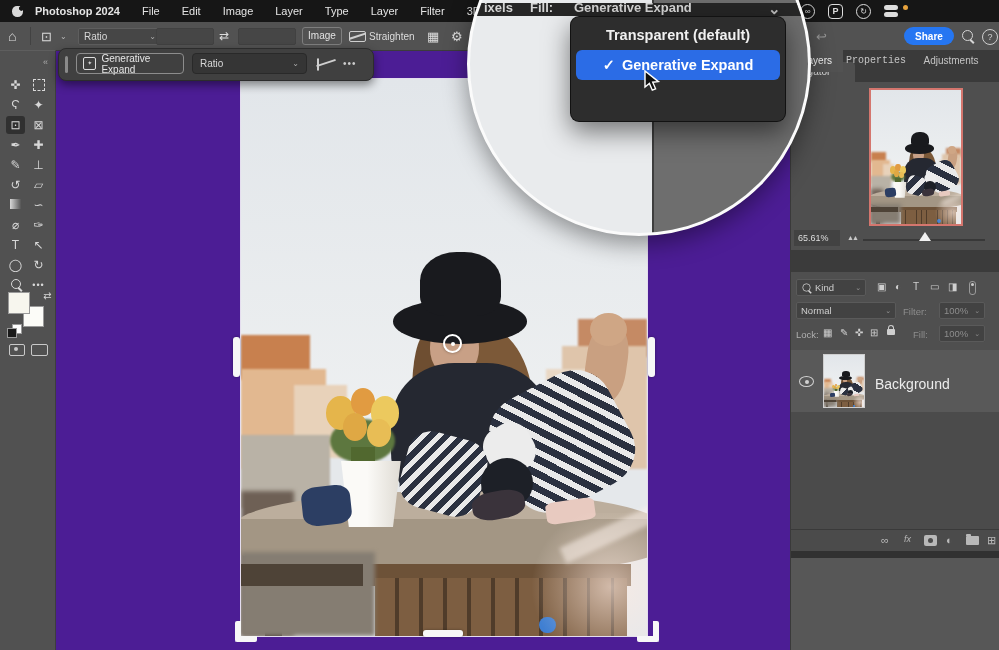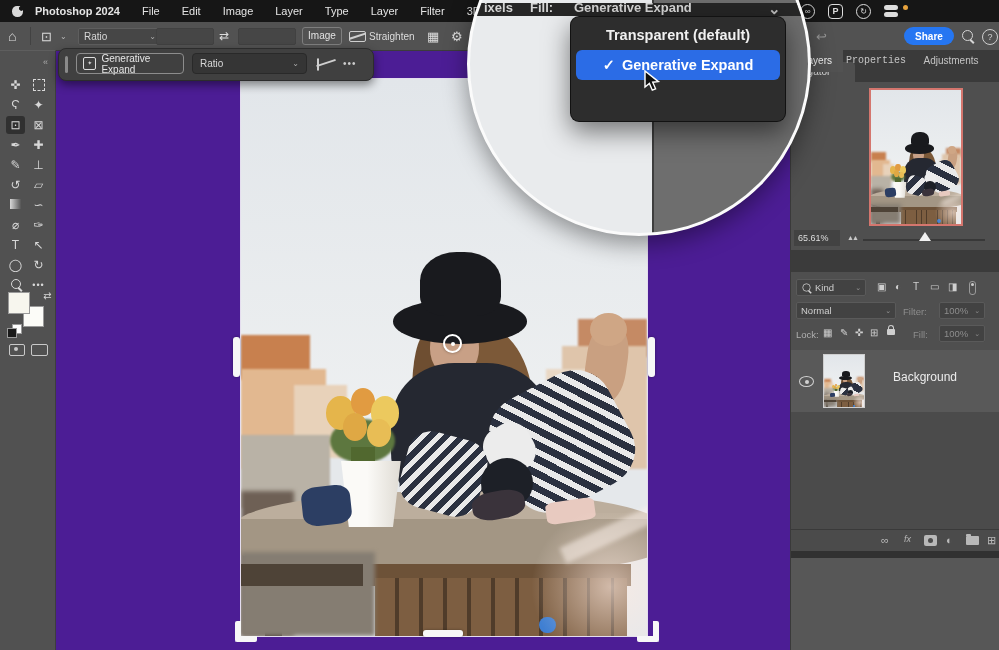--- a/index.html
+++ b/index.html
@@ -415,21 +415,21 @@
             <span class="ps" style="position: absolute; display: block; left: 27%; top: 66%; width: 6%; height: 4%; background: rgb(81, 104, 47);"></span>
             <span class="ps" style="position: absolute; display: block; left: 24%; top: 68.5%; width: 16%; height: 12%; background: linear-gradient(90deg, rgb(251, 250, 247) 45%, rgb(221, 217, 209)); clip-path: polygon(4% 0px, 96% 0px, 84% 100%, 16% 100%);"></span>
             <span class="ps" style="position: absolute; display: block; left: 15%; top: 73%; width: 12%; height: 7%; background: rgb(44, 62, 99); border-radius: 30%; transform: rotate(-6deg);"></span>
             <span class="ps" style="position: absolute; display: block; left: 57%; top: 74%; width: 13%; height: 5%; background: rgb(58, 51, 59); border-radius: 40%; transform: rotate(-10deg);"></span>
             <span class="ps" style="position: absolute; display: block; left: 75%; top: 75.5%; width: 12%; height: 4%; background: rgb(232, 202, 192); border-radius: 20%; transform: rotate(-8deg);"></span>
             <span class="ps" style="position: absolute; display: block; left: 73.5%; top: 96.5%; width: 4%; height: 3%; background: rgb(63, 127, 210); border-radius: 50%;"></span>
             <span class="ps" style="position: absolute; display: block; left: 70%; top: 78%; width: 30%; height: 22%; background: radial-gradient(circle at 70% 60%, rgba(255, 235, 225, 0.65), rgba(255, 235, 225, 0) 70%);"></span>
             <span class="ps" style="position: absolute; display: block; left: 78%; top: 80%; width: 26%; height: 3%; background: rgba(255, 246, 240, 0.5); transform: rotate(-25deg); filter: blur(2px);"></span>
           </span>
       </span>
-      <span style="position:absolute;left:84px;top:20px;font-size:12px;color:#ececec;margin-left:18px;">Background</span>
+      <span style="position:absolute;left:84px;top:26px;font-size:14px;color:#ececec;">Background</span>
     </div>
     <div class="rp" style="left:0;top:362px;width:209px;height:117px;background:#4b4b4b;"></div>
     <div class="rp" style="left:0;top:479px;width:209px;height:22px;background:#4b4b4b;border-top:1px solid #3a3a3a;color:#b8b8b8;">
       <span style="position:absolute;left:90px;top:4px;font-size:11px;">∞</span>
       <span style="position:absolute;left:113px;top:4px;font-size:9px;font-style:italic;">fx</span>
       <span style="position:absolute;left:133px;top:5px;"><span class="maskico"><i></i></span></span>
       <span style="position:absolute;left:155px;top:4px;font-size:11px;">◐</span>
       <span style="position:absolute;left:175px;top:4px;"><span class="folderico"><i></i></span></span>
       <span style="position:absolute;left:196px;top:4px;font-size:11px;">⊞</span>
     </div>

